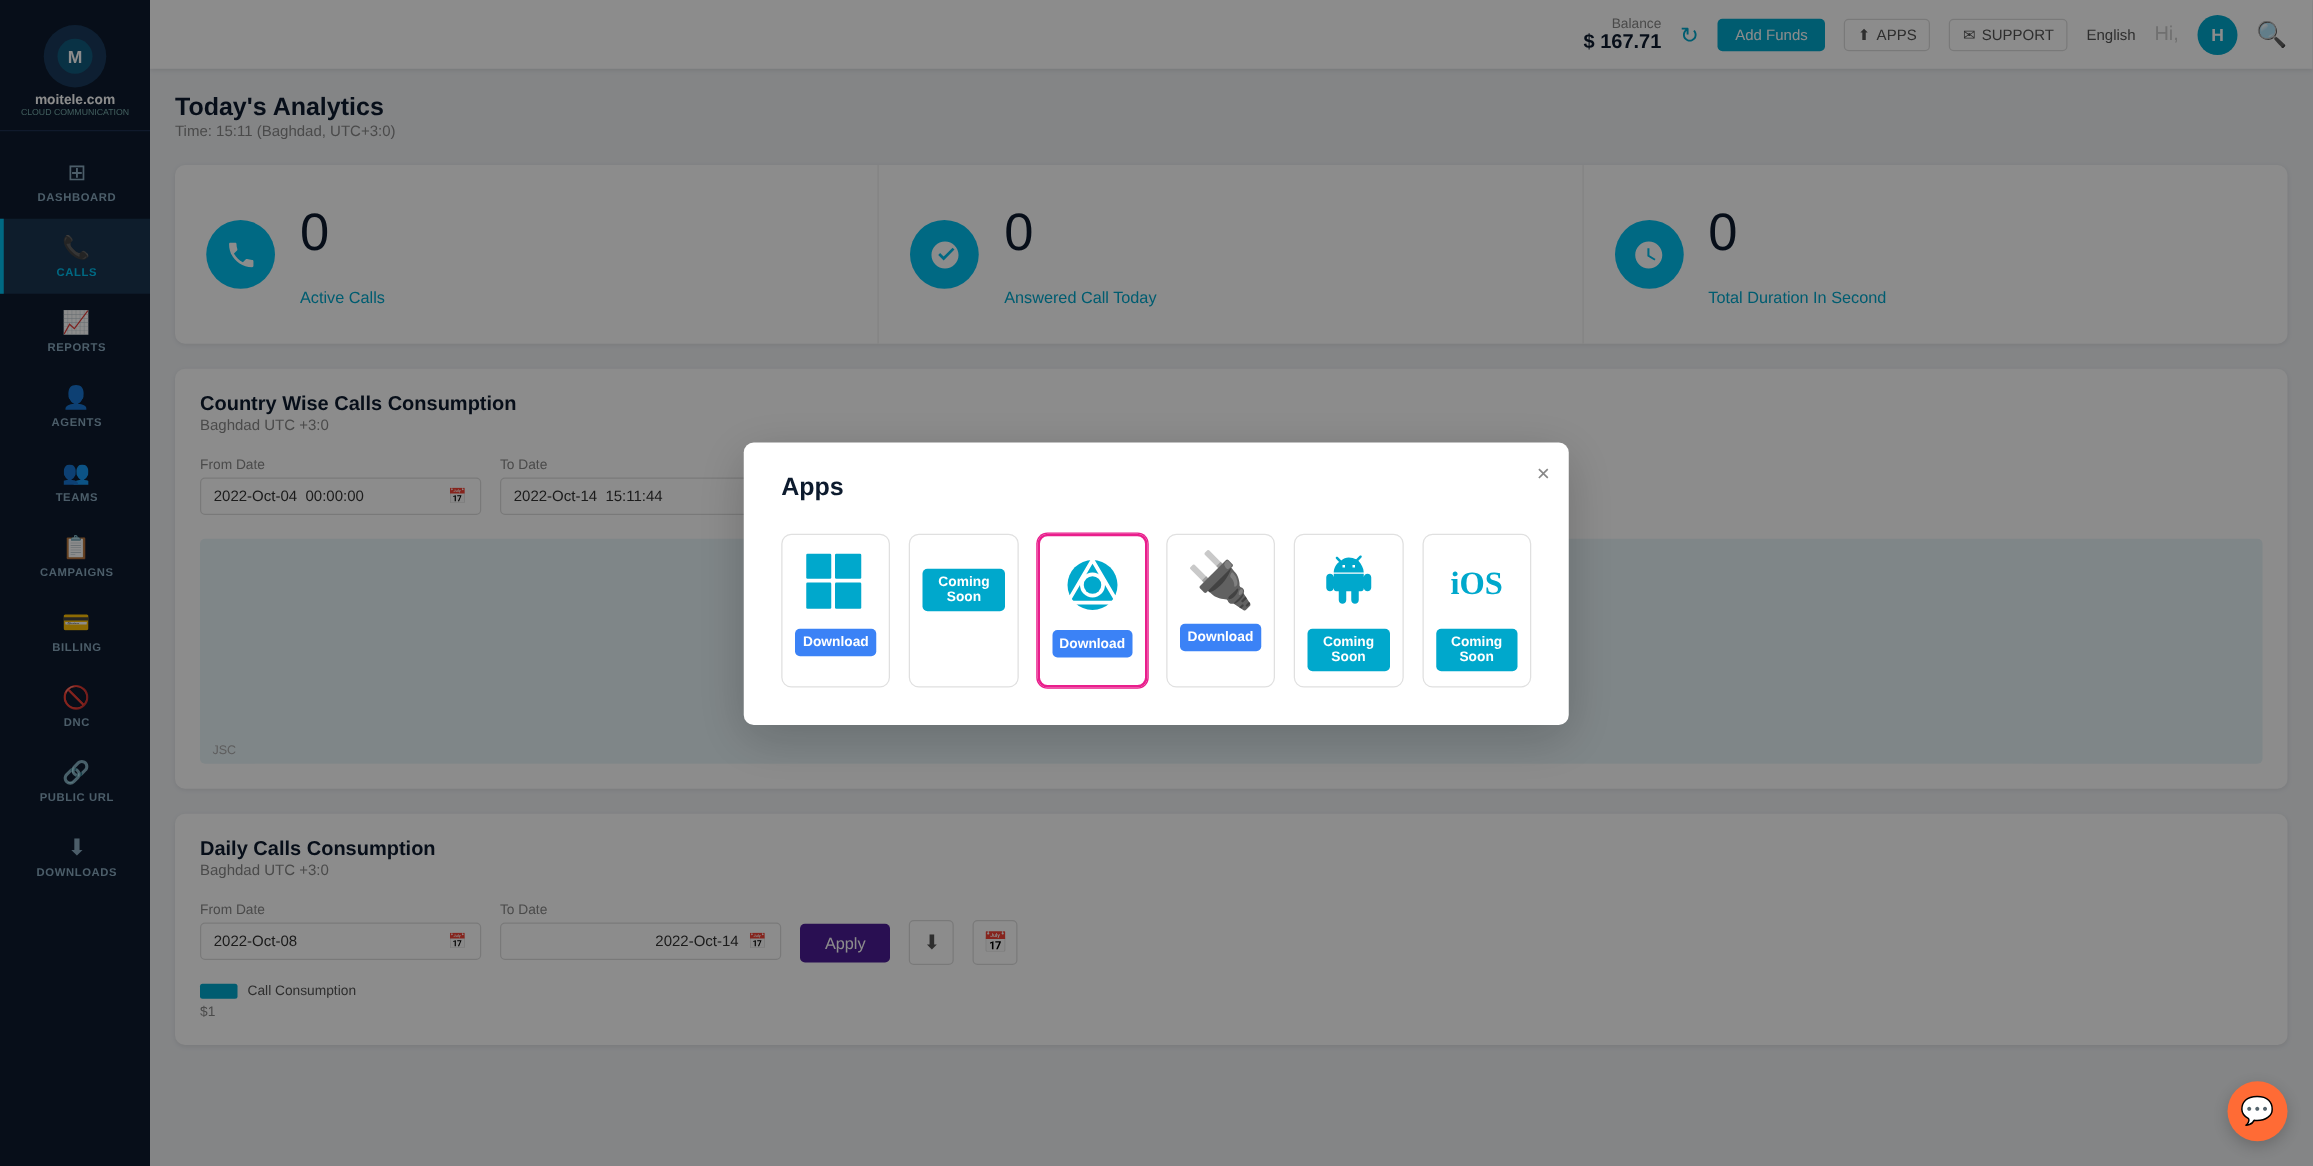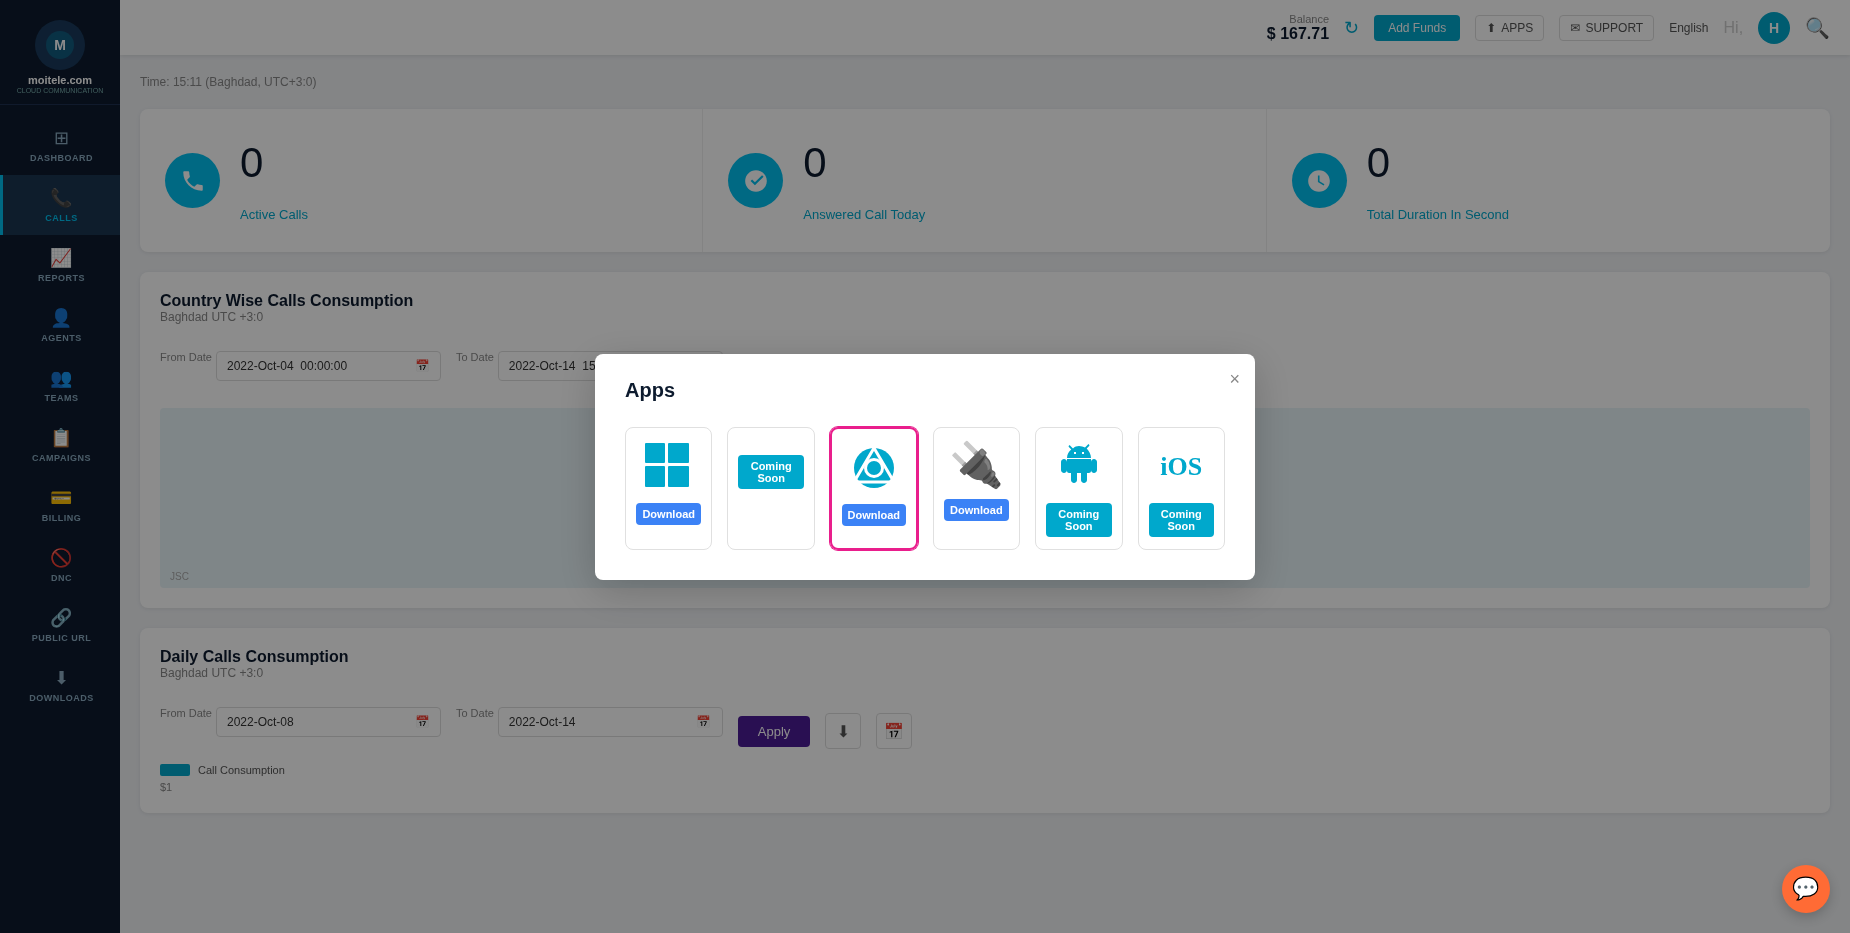--- a/index.html
+++ b/index.html
@@ -115,21 +115,21 @@
     }
     .stat-number { font-size: 42px; font-weight: 300; color: #0d1b2e; }
     .stat-label { font-size: 13px; color: #00a8cc; margin-top: 20px; }
 
     
     .section { background: #fff; border-radius: 8px; box-shadow: 0 1px 4px rgba(0,0,0,0.08); padding: 20px; margin-bottom: 20px; }
     .section-title { font-size: 16px; font-weight: 600; color: #0d1b2e; }
     .section-subtitle { font-size: 12px; color: #888; margin-bottom: 15px; }
 
     .filter-row { display: flex; align-items: center; gap: 15px; margin-bottom: 15px; flex-wrap: wrap; }
-    .filter-group { display: flex; flex-direction: row; gap: 4px; }
+    .filter-group { display: flex; flex-direction: column; gap: 4px; }
     .filter-label { font-size: 11px; color: #888; }
     .filter-input {
       border: 1px solid #ddd; border-radius: 4px; padding: 7px 10px;
       font-size: 12px; display: flex; align-items: center; gap: 8px;
       background: #fff; min-width: 220px;
     }
     .filter-input input { border: none; outline: none; font-size: 12px; flex: 1; color: #333; }
     .btn-apply {
       background: #4c1d95; color: #fff; border: none; border-radius: 4px;
       padding: 8px 20px; font-size: 13px; cursor: pointer; margin-top: 18px;
@@ -279,20 +279,21 @@
     <span>✉</span>
     <span>SUPPORT</span>
   </button>
   <span class="lang-btn">English</span>
   <span style="color:#ccc;">Hi,</span>
   <div class="user-avatar">H</div>
   <span style="font-size:20px;color:#00a8cc;cursor:pointer;">🔍</span>
 </div>
 
 <div class="main-content">
+  <div class="page-title">Today's Analytics</div>
   <div class="page-subtitle">Time: 15:11 (Baghdad, UTC+3:0)</div>
 
   <div class="stat-cards">
     <div class="stat-card">
       <div class="stat-icon">
         <svg width="26" height="26" viewBox="0 0 24 24" fill="white">
           <path d="M6.6 10.8c1.4 2.8 3.8 5.1 6.6 6.6l2.2-2.2c.3-.3.7-.4 1-.2 1.1.4 2.3.6 3.6.6.6 0 1 .4 1 1V20c0 .6-.4 1-1 1-9.4 0-17-7.6-17-17 0-.6.4-1 1-1h3.5c.6 0 1 .4 1 1 0 1.3.2 2.5.6 3.6.1.3 0 .7-.2 1L6.6 10.8z"></path>
         </svg>
       </div>
       <div>
@@ -365,21 +366,21 @@
       <div class="filter-group">
         <label class="filter-label">From Date</label>
         <div class="filter-input">
           <input type="text" value="2022-Oct-08" style="width: 180px;">
           <span>📅</span>
         </div>
       </div>
       <div class="filter-group">
         <label class="filter-label">To Date</label>
         <div class="filter-input">
-          <input type="text" value="2022-Oct-14" style="width: 180px;">
+          <input type="text" value="2022-Oct-14" style="width: 180px; text-align: right;">
           <span>📅</span>
         </div>
       </div>
       <button class="btn-apply">Apply</button>
       <div class="btn-icon">⬇</div>
       <div class="btn-icon">📅</div>
     </div>
     <div style="display:flex;align-items:center;gap:8px;font-size:11px;color:#555;">
       <div style="width:30px;height:12px;background:#00a8cc;border-radius:2px;"></div>
       <span>Call Consumption</span>

